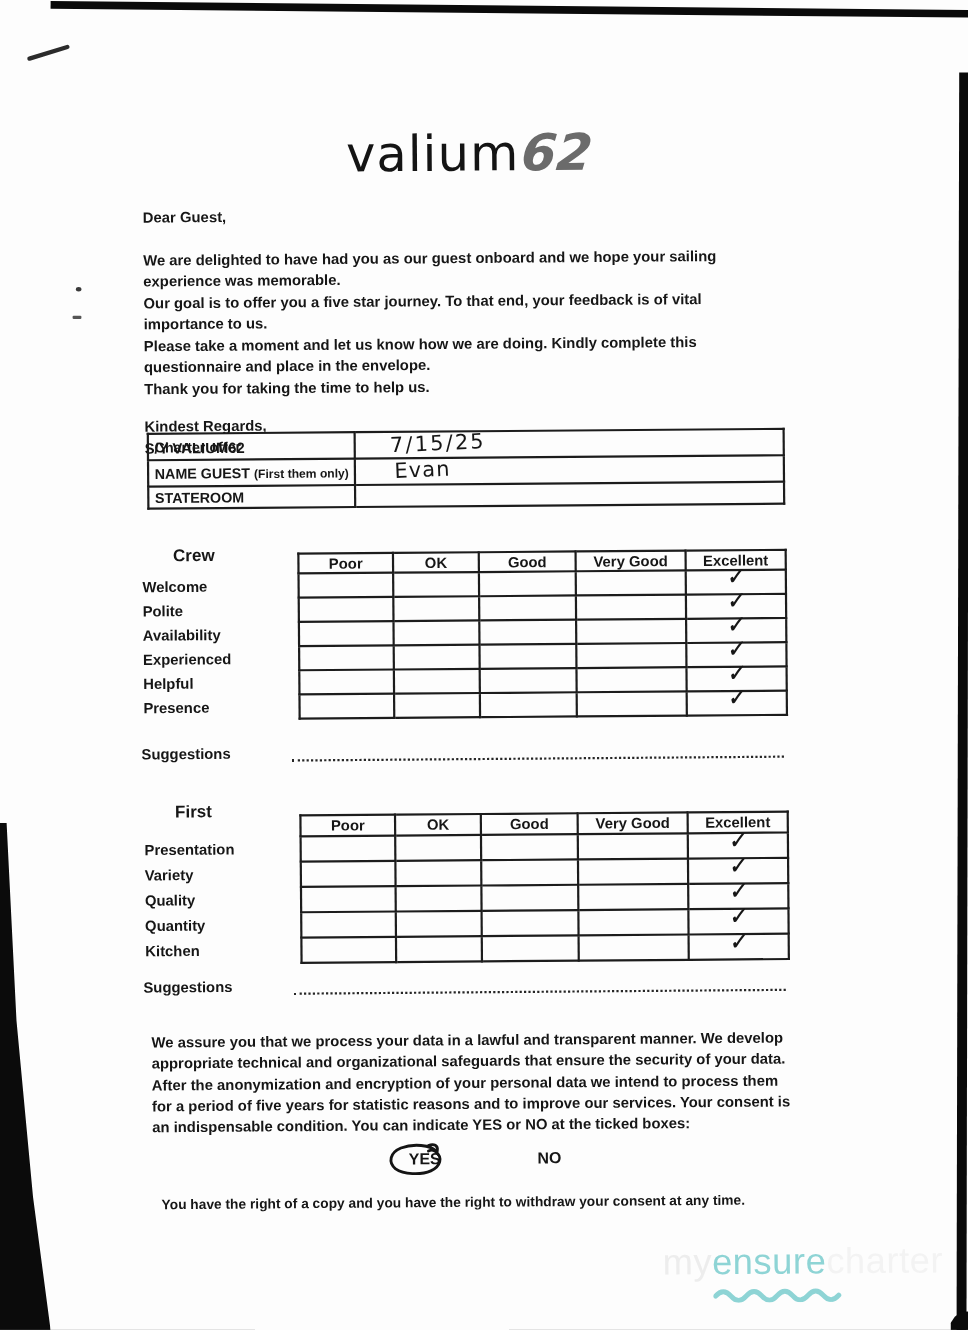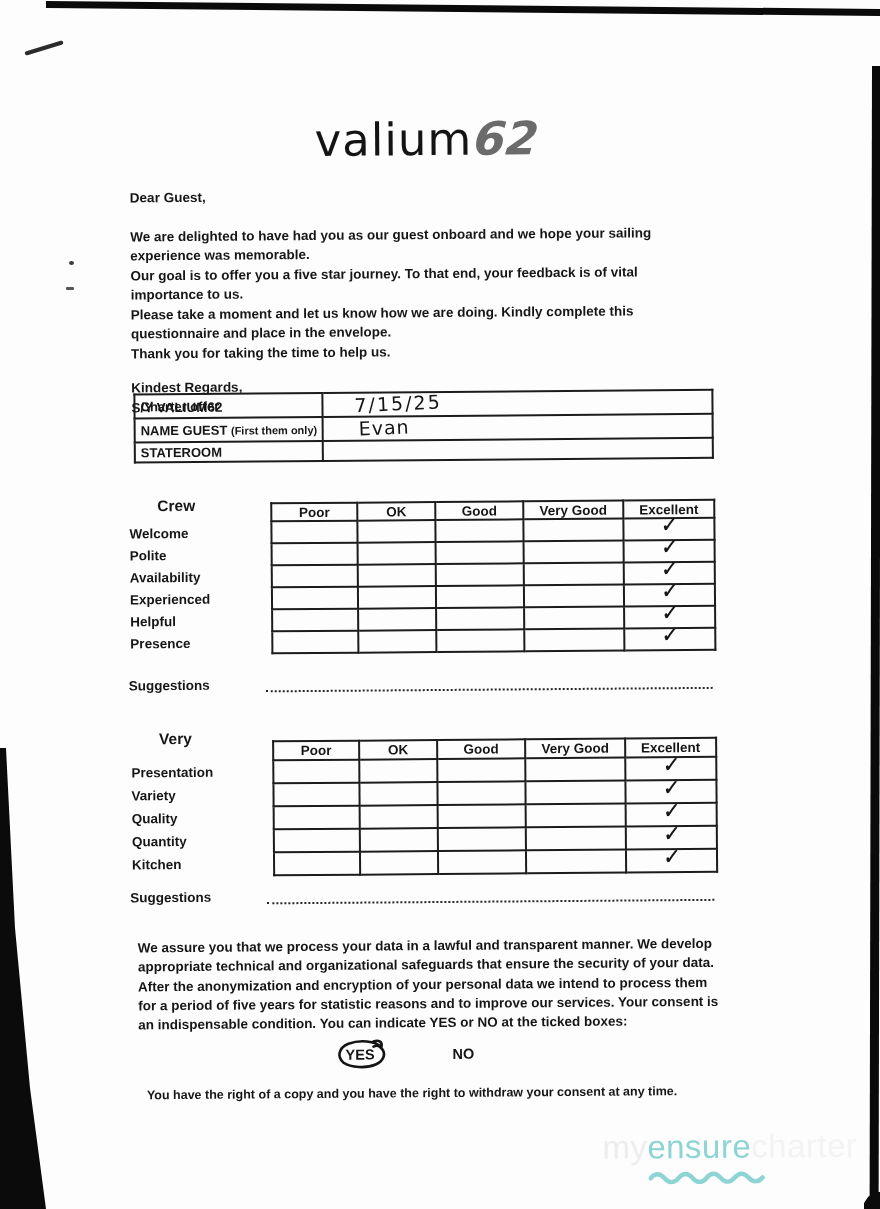--- a/index.html
+++ b/index.html
@@ -68,21 +68,21 @@
   .sugg { position:absolute; left:128px; width:584px; display:flex; align-items:flex-end; }
   #sugg1 { top:676px; } #sugg2 { top:888px; }
   .sugg-label { font-size:13.5px; font-weight:700; width:137px; flex:none; }
   .dotline { flex:1; height:13px; border-bottom:2px dotted #262626; }
 
   
   .privacy { position:absolute; left:135px; top:936px; width:586px; margin:0;
              font-size:13.5px; font-weight:700; line-height:19.3px; }
   .consent { position:absolute; left:338px; top:1044px; display:flex; gap:74px;
              font-size:14.5px; font-weight:700; align-items:center; }
-  .yes-wrap { position:relative; padding:2px 4px; }
+  .yes-wrap { position:relative; padding:2px 14px;margin-left:16px; }
   .yes-svg { position:absolute; left:-7px; top:-8px; }
   .footer-note { position:absolute; left:143px; top:1086px; margin:0; font-size:12.5px; font-weight:700; }
 
   
   .watermark { position:absolute; left:598px; top:1130px; font-size:33px; font-weight:400;
                letter-spacing:0.5px; white-space:nowrap; }
   .wm1 { color:#ededed; } .wm2 { color:#8ed4d5; } .wm3 { color:#f3f3f3; }
   .wave { position:absolute; left:46px; top:40px; }
 </style>
 </head>
@@ -200,21 +200,21 @@
         <td class="cellc"><span class="check">✓</span></td>
       </tr>
     </tbody>
       </table>
 
     <div class="sugg" id="sugg1">
       <span class="sugg-label">Suggestions</span>
       <span class="dotline"></span>
     </div>
 
-    <h2 class="sec" id="food-head">Very</h2>
+    <h2 class="sec" id="food-head">First</h2>
 
     <table class="rating" id="food-table">
       <colgroup>
           <col style="width:142px">
           <col style="width:86px">
           <col style="width:78px">
           <col style="width:88px">
           <col style="width:100px">
           <col style="width:91px">
         </colgroup>

